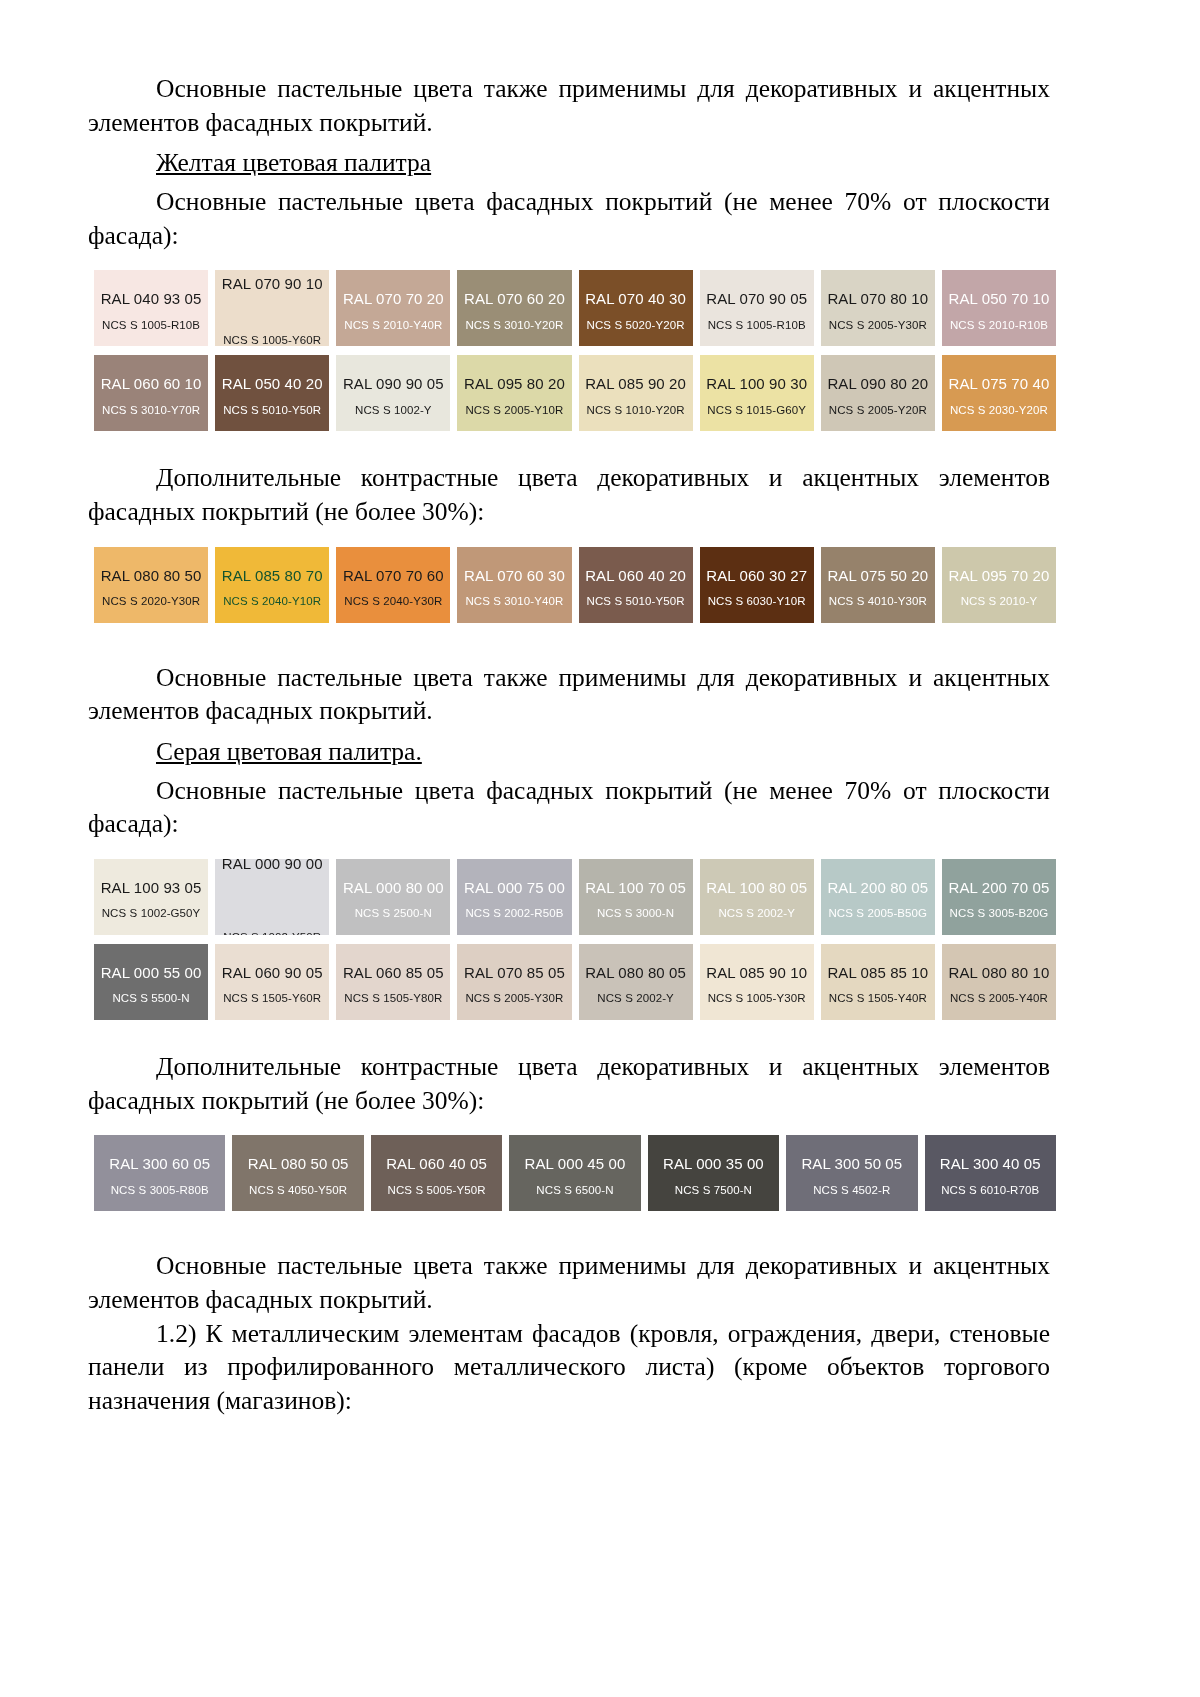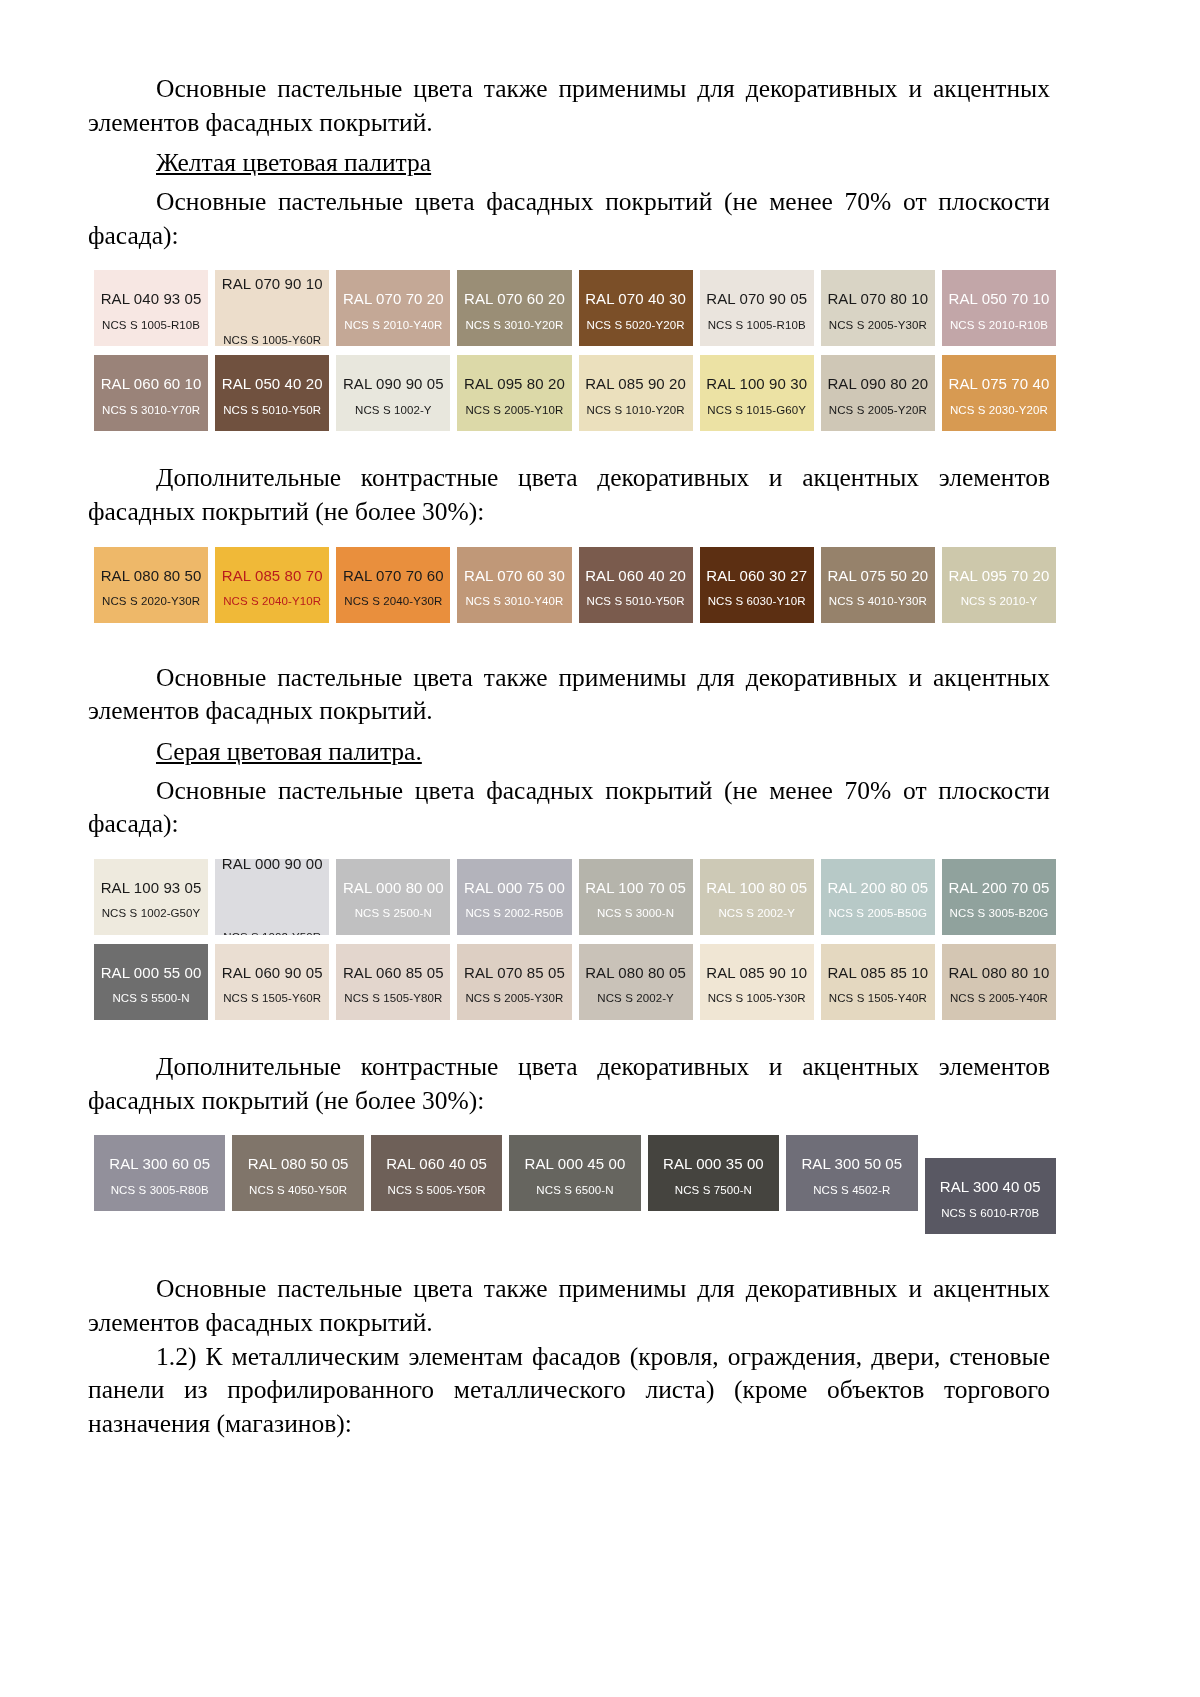--- a/index.html
+++ b/index.html
@@ -169,21 +169,21 @@
 
   <p class="para">Дополнительные контрастные цвета декоративных и акцентных элементов фасадных покрытий (не более 30%):</p>
 
   <div class="spacer-md"></div>
 
   <div class="swatch-row">
     <div class="swatch" style="background: rgb(238, 184, 105); color: rgb(26, 26, 26);">
       <div class="ral">RAL 080 80 50</div>
       <div class="ncs">NCS S 2020-Y30R</div>
     </div>
-    <div class="swatch" style="background: rgb(240, 185, 56); color: #b91c1c;">
+    <div class="swatch" style="background: rgb(240, 185, 56); color: #14532d;">
       <div class="ral">RAL 085 80 70</div>
       <div class="ncs">NCS S 2040-Y10R</div>
     </div>
     <div class="swatch" style="background: rgb(233, 143, 61); color: rgb(26, 26, 26);">
       <div class="ral">RAL 070 70 60</div>
       <div class="ncs">NCS S 2040-Y30R</div>
     </div>
     <div class="swatch" style="background: rgb(192, 152, 120); color: rgb(255, 255, 255);">
       <div class="ral">RAL 070 60 30</div>
       <div class="ncs">NCS S 3010-Y40R</div>
@@ -312,21 +312,21 @@
       <div class="ncs">NCS S 6500-N</div>
     </div>
     <div class="swatch" style="background: rgb(69, 68, 63); color: rgb(255, 255, 255);">
       <div class="ral">RAL 000 35 00</div>
       <div class="ncs">NCS S 7500-N</div>
     </div>
     <div class="swatch" style="background: rgb(111, 110, 120); color: rgb(255, 255, 255);">
       <div class="ral">RAL 300 50 05</div>
       <div class="ncs">NCS S 4502-R</div>
     </div>
-    <div class="swatch" style="background: rgb(89, 88, 99); color: rgb(255, 255, 255); margin-top: 23px;">
+    <div class="swatch" style="background: rgb(89, 88, 99); color: rgb(255, 255, 255);">
       <div class="ral">RAL 300 40 05</div>
       <div class="ncs">NCS S 6010-R70B</div>
     </div>
   </div>
 
   <div class="block-gap-lg"></div>
 
   <p class="para">Основные пастельные цвета также применимы для декоративных и акцентных элементов фасадных покрытий.</p>
 
   <p class="para">1.2) К металлическим элементам фасадов (кровля, ограждения, двери, стеновые панели из профилированного металлического листа) (кроме объектов торгового назначения (магазинов):</p>

